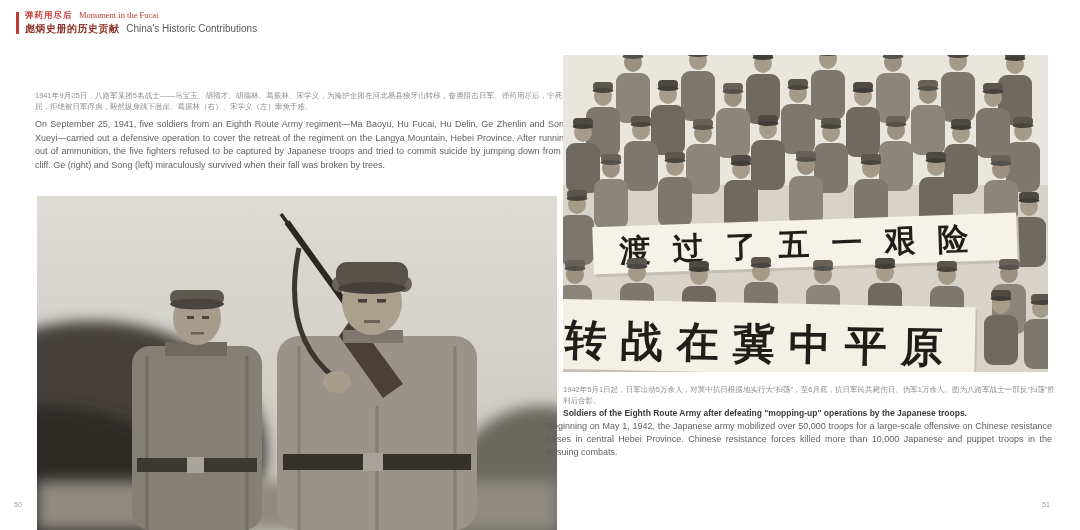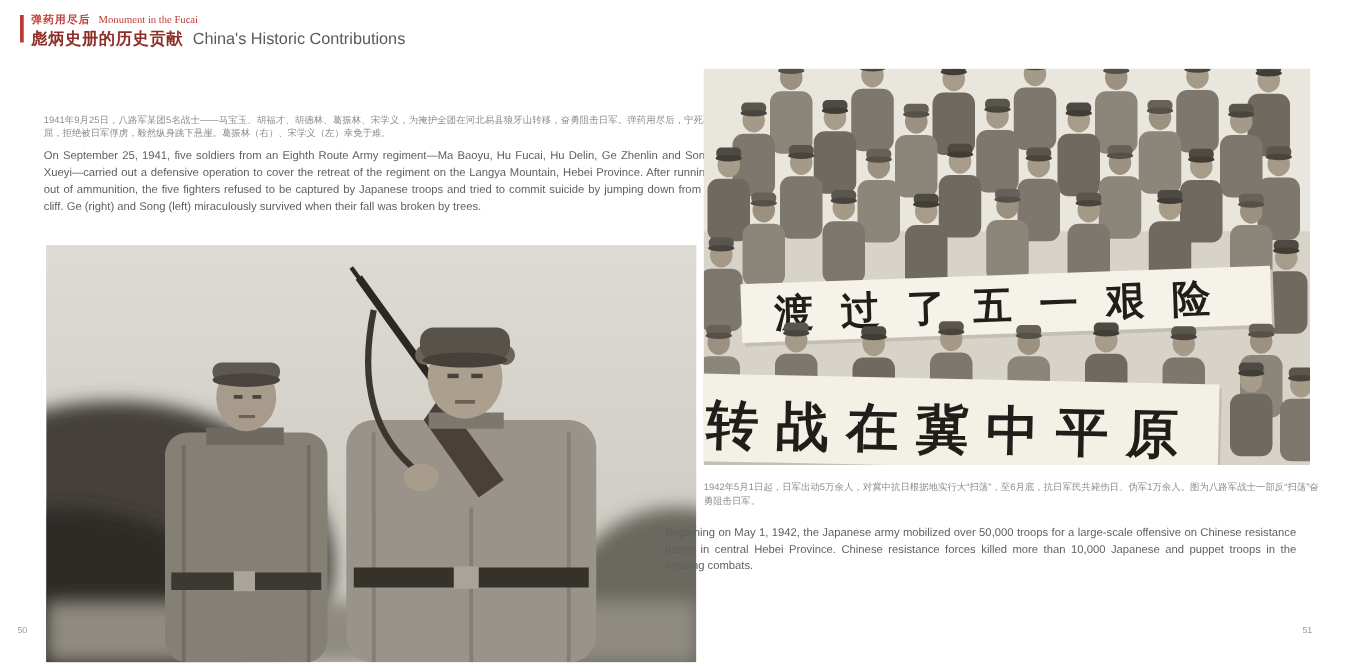--- a/index.html
+++ b/index.html
@@ -3,30 +3,30 @@
 <meta charset="utf-8">
 <style>
   html,body{margin:0;padding:0;background:#ffffff;}
   .spread{position:relative;width:1080px;height:530px;background:#ffffff;overflow:hidden;
           font-family:"Liberation Sans",sans-serif;}
   
   .accent-bar{position:absolute;left:16px;top:12px;width:3px;height:22px;background:#bf3a32;}
   .hline1{position:absolute;left:25px;top:10px;font-size:8.5px;color:#bf3a32;white-space:nowrap;}
   .hline1 .cn{font-weight:bold;letter-spacing:1px;}
   .hline1 .en{font-family:"Liberation Serif",serif;margin-left:4px;}
-  .hline2{position:absolute;left:25px;top:22px;font-size:13px;white-space:nowrap;}
+  .hline2{position:absolute;left:25px;top:22px;font-size:10px;white-space:nowrap;}
   .hline2 .cn{font-weight:bold;color:#8d2f28;letter-spacing:.5px;}
   .hline2 .en{color:#5a5a5a;margin-left:4px;}
   
   .cap-cn{position:absolute;font-size:7.5px;line-height:11px;color:#8c8c8c;text-align:justify;}
   .cap-cn.left{left:35px;top:82px;width:535px;}
   .cap-cn.right{left:563px;top:376px;width:492px;}
   .body-en{position:absolute;font-size:9px;line-height:13.6px;color:#5f5f5f;text-align:justify;}
   .body-en.left{left:35px;top:109px;width:534px;}
-  .body-en.right{left:532px;top:411px;width:505px;line-height:13px;}
+  .body-en.right{left:547px;top:411px;width:505px;line-height:13px;}
   .head-en{position:absolute;left:563px;top:399px;width:505px;font-size:8.5px;font-weight:bold;color:#3a3a3a;}
   
   .photo{position:absolute;overflow:hidden;}
   .photo-left{left:37px;top:196px;width:520px;height:334px;background:#d6d3cc;}
   .photo-right{left:563px;top:55px;width:485px;height:317px;background:#e8e4db;}
   .photo svg{display:block;width:100%;height:100%;}
   
   .pn{position:absolute;font-size:7px;color:#9a9a9a;}
   .pn.left{left:14px;top:501px;}
   .pn.right{left:1042px;top:501px;}
@@ -186,17 +186,18 @@
         <rect x="-10" y="248" width="422" height="70" fill="#f3f0e6"></rect>
         <text class="banner-text" x="198" y="303" font-size="42" text-anchor="middle" letter-spacing="14">转战在冀中平原</text>
       </g>
       <g>
         <use href="#s3" x="438" y="262"></use>
           <use href="#s1" x="478" y="266"></use>
       </g>
     </svg>
   </div>
 
-  <p class="cap-cn right">1942年5月1日起，日军出动5万余人，对冀中抗日根据地实行大“扫荡”，至6月底，抗日军民共毙伤日、伪军1万余人。图为八路军战士一部反“扫荡”奋勇阻击日军。</p>
+  <p class="cap-cn right">1942年5月1日起，日军出动5万余人，对冀中抗日根据地实行大“扫荡”，至6月底，抗日军民共毙伤日、伪军1万余人。图为八路军战士一部反“扫荡”胜利后合影。</p>
+  <p class="head-en">Soldiers of the Eighth Route Army after defeating "mopping-up" operations by the Japanese troops.</p>
   <p class="body-en right">Beginning on May 1, 1942, the Japanese army mobilized over 50,000 troops for a large-scale offensive on Chinese resistance bases in central Hebei Province. Chinese resistance forces killed more than 10,000 Japanese and puppet troops in the ensuing combats.</p>
   <div class="pn right">51</div>
 
 </div>
 
 </body></html>

